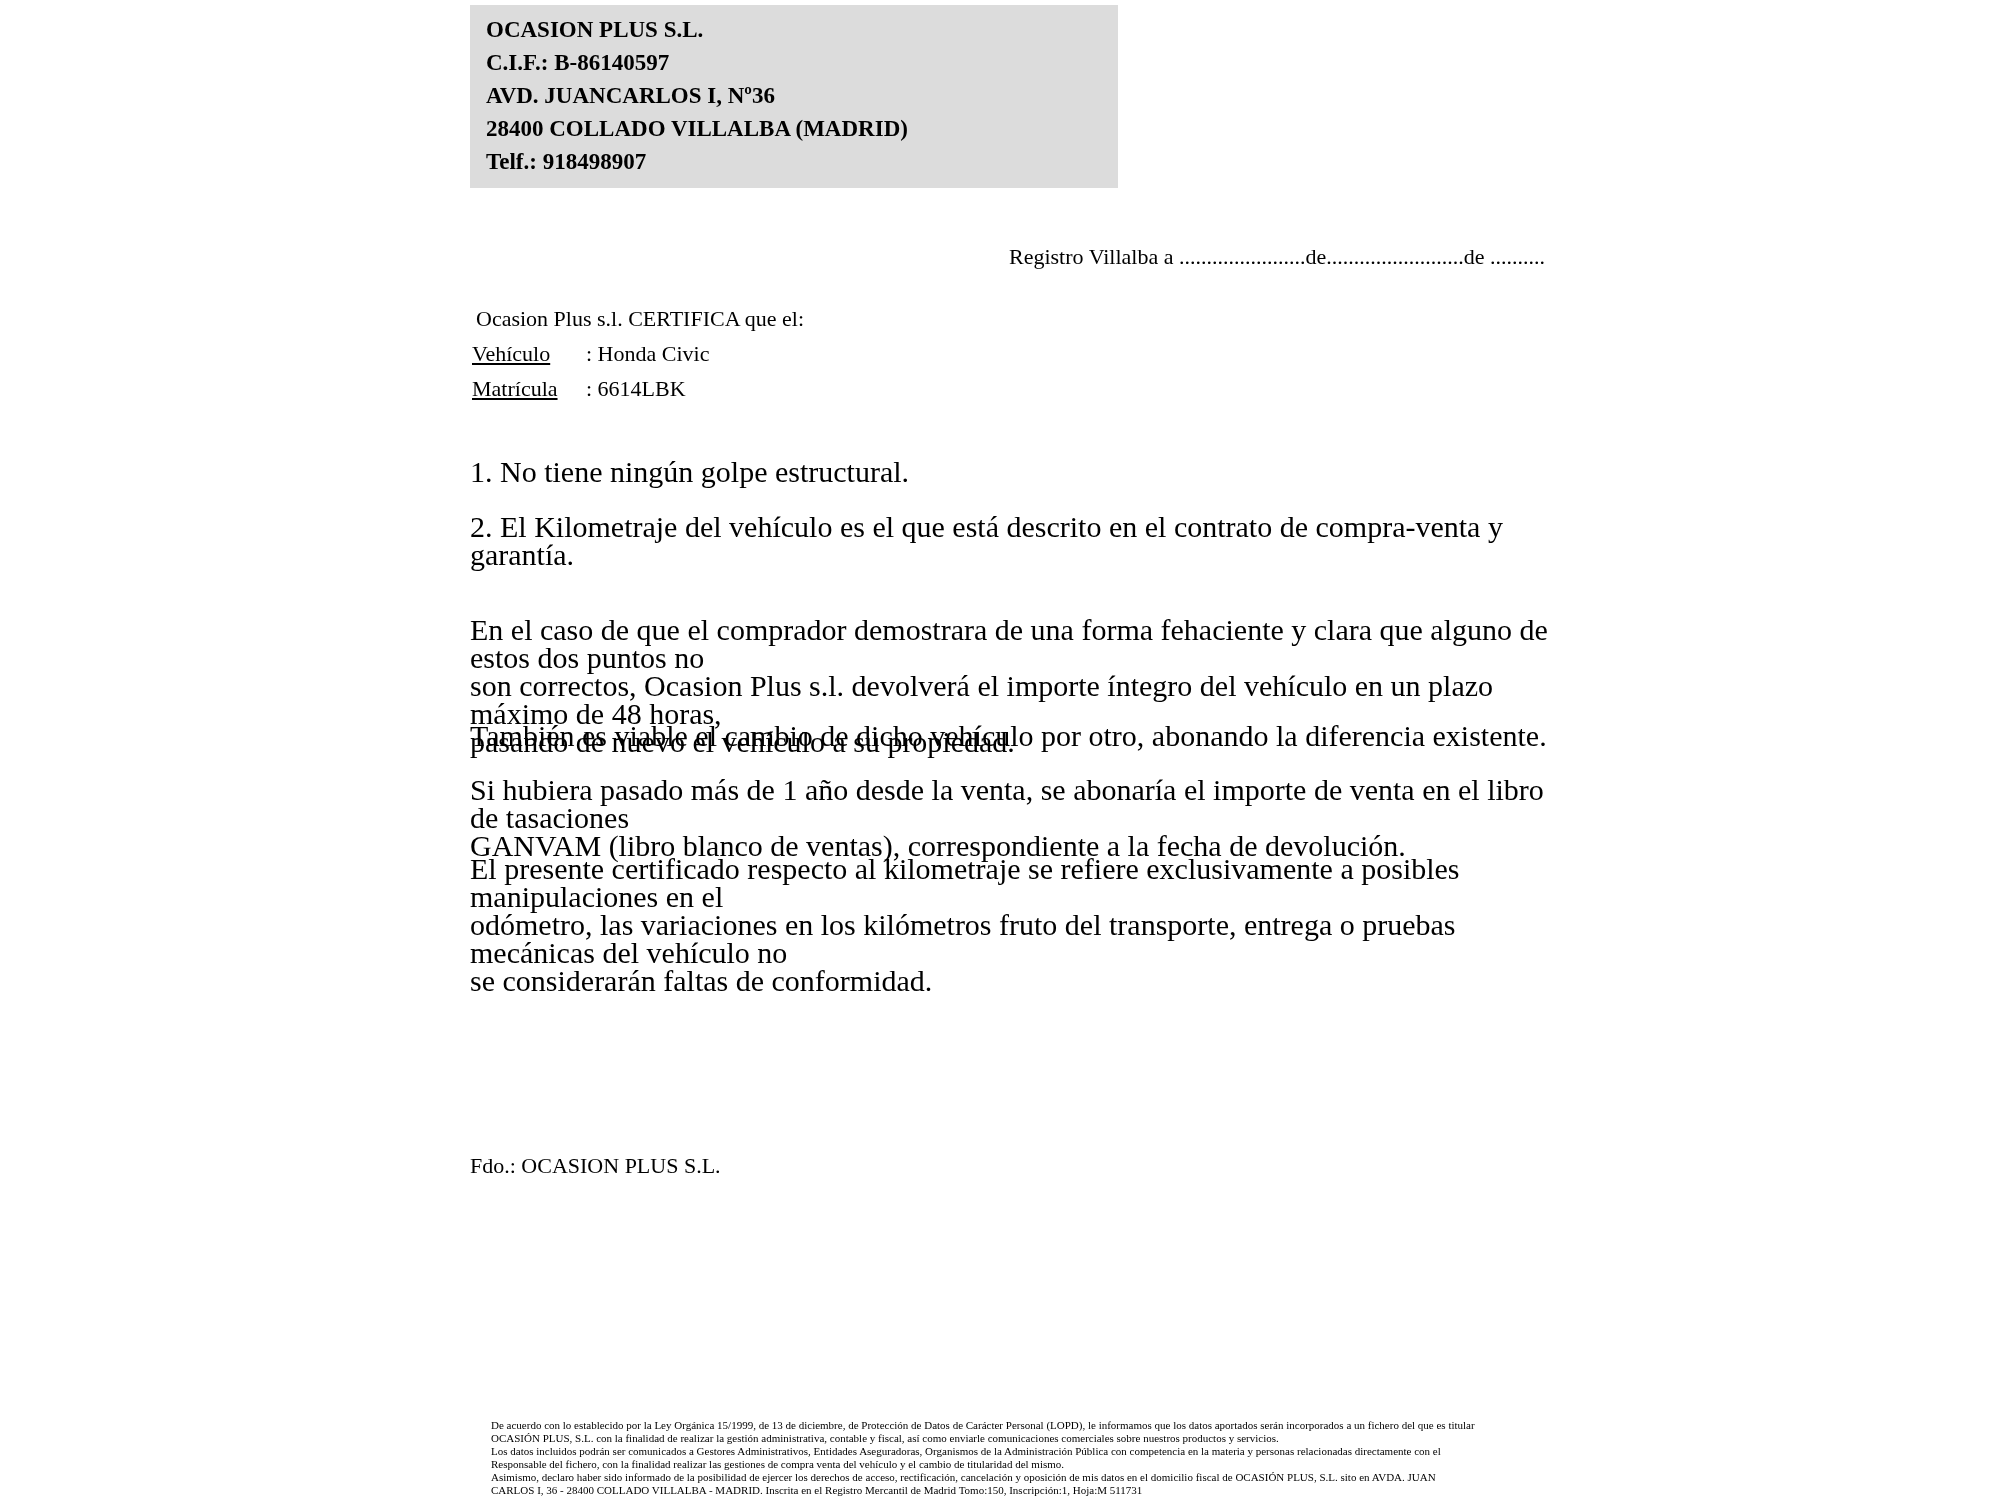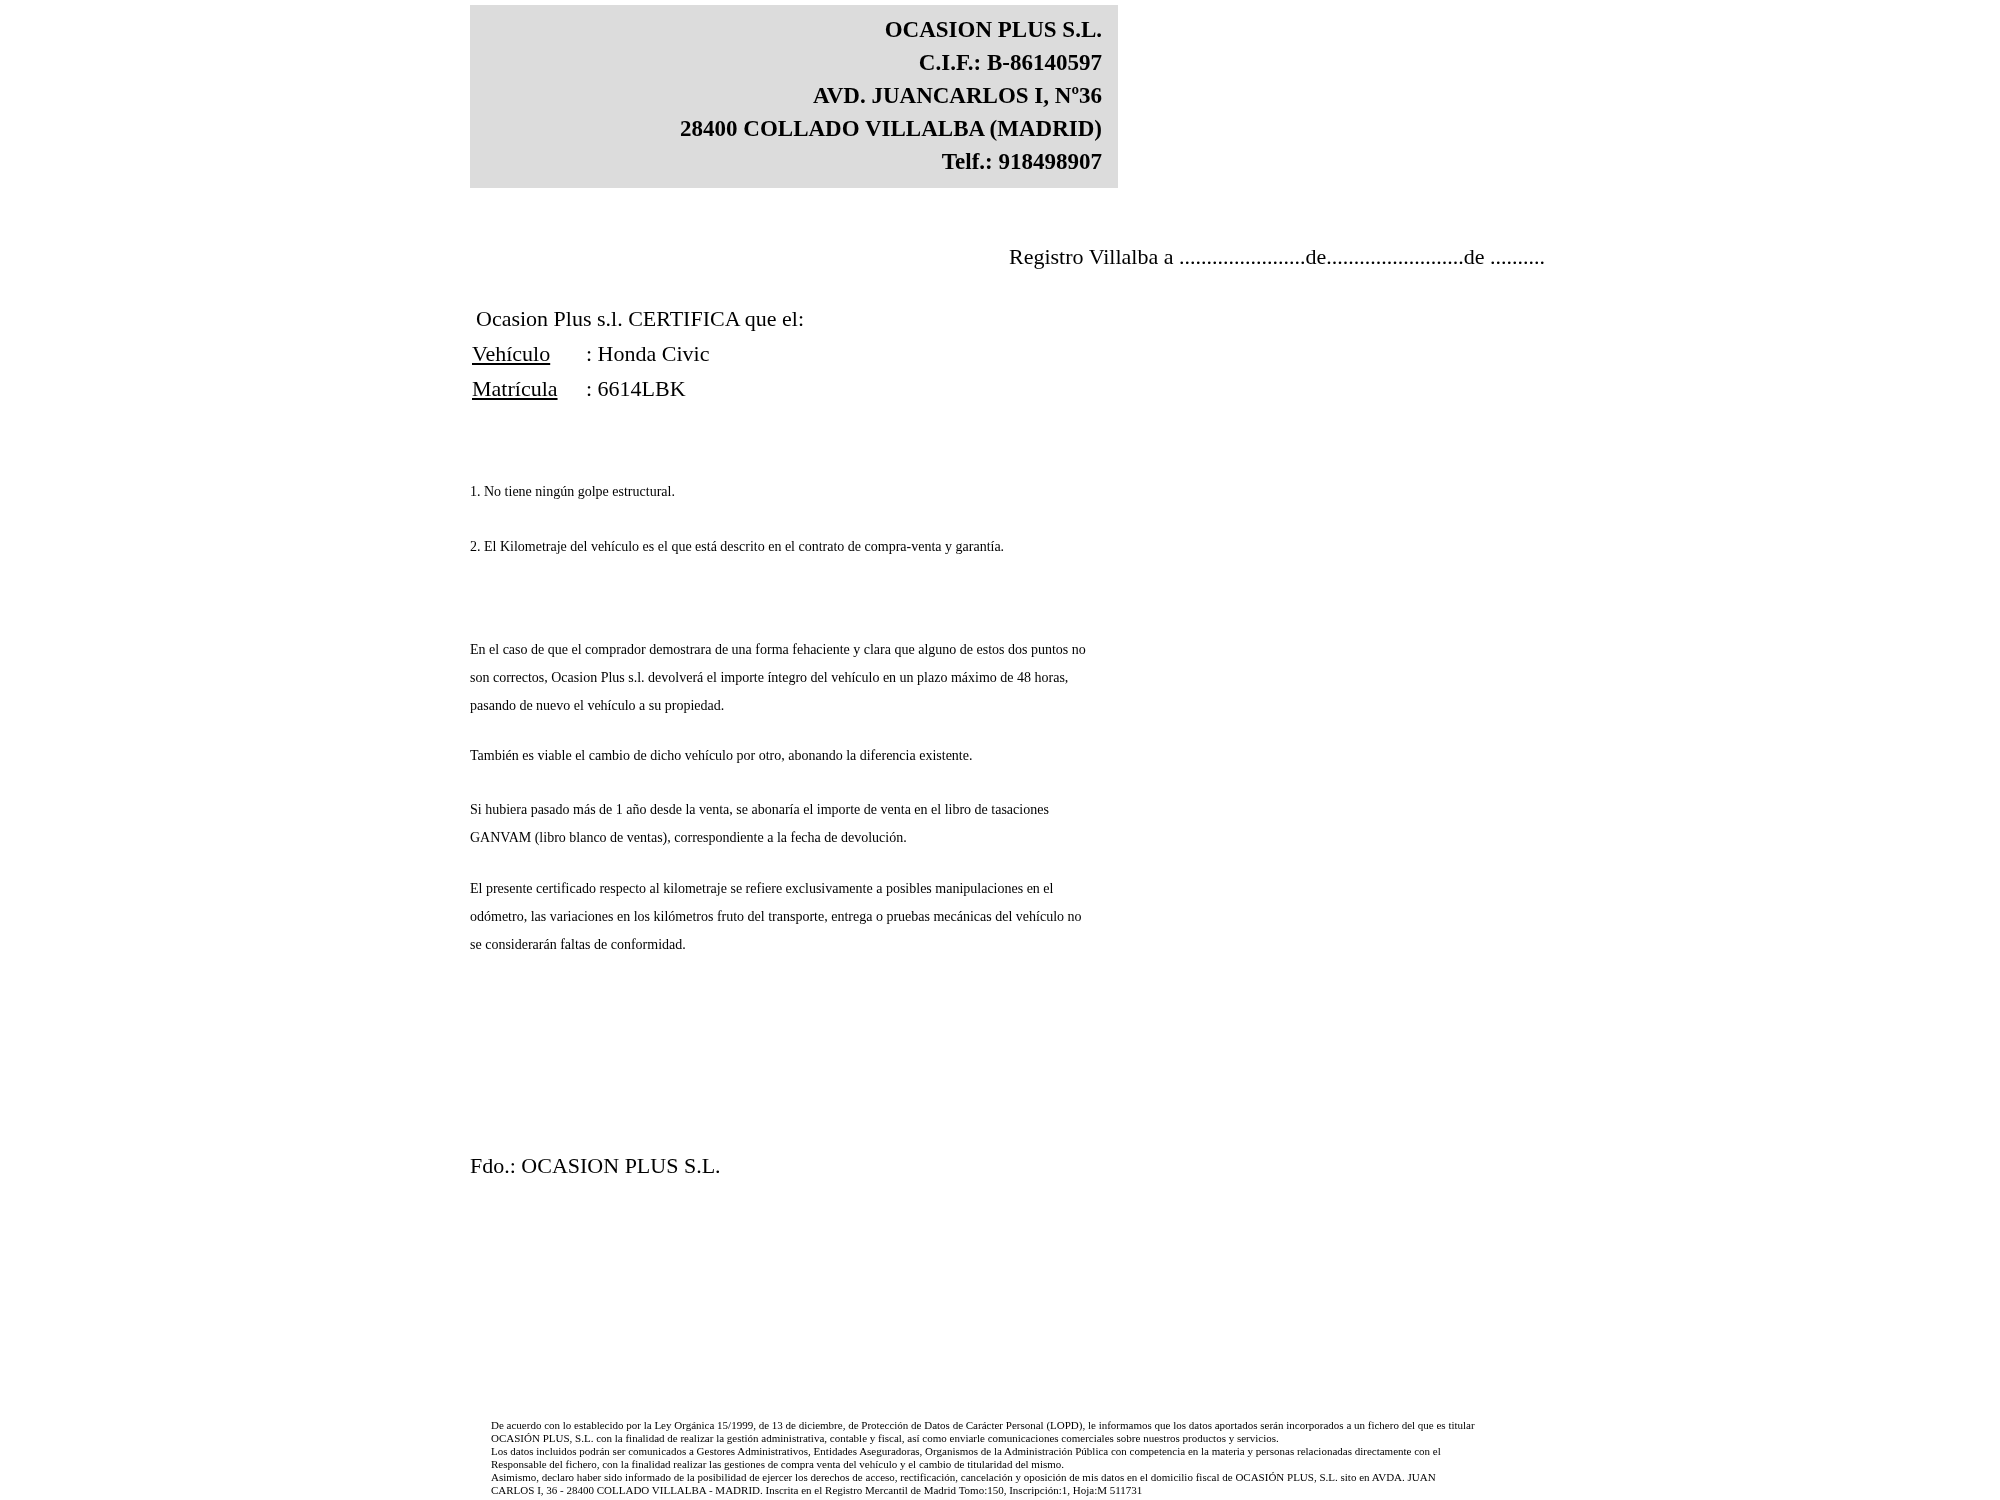--- a/index.html
+++ b/index.html
@@ -17,21 +17,21 @@
     position: absolute;
     top: 5px;
     left: 470px;
     width: 648px;
     background-color: #dcdcdc;
     padding: 8px 16px 10px 16px;
     font-weight: bold;
     font-size: 23px;
     line-height: 33px;
   }
-  .company-box div { white-space: nowrap; text-align: right; }
+  .company-box div { white-space: nowrap; }
   .date-line {
     position: absolute;
     top: 243px;
     left: 470px;
     width: 1075px;
     text-align: right;
     font-size: 22px;
     line-height: 28px;
     white-space: nowrap;
   }
@@ -51,24 +51,23 @@
     white-space: nowrap;
   }
   .field-row.row-0 { top: 340px; }
   .field-row.row-1 { top: 375px; }
   .field-label { display: inline-block; width: 114px; }
   .field-label span { text-decoration: underline; }
   .statement, .para {
     position: absolute;
     left: 470px;
     width: 1080px;
-    font-size: 14px;
+    font-size: 30px;
     line-height: 28px;
     white-space: pre-line;
-    margin-top: 20px;
   }
   .statement-1 { top: 458px; }
   .statement-2 { top: 513px; }
   .para-1 { top: 616px; }
   .para-2 { top: 722px; }
   .para-3 { top: 776px; }
   .para-4 { top: 855px; }
   .signature {
     position: absolute;
     top: 1152px;

